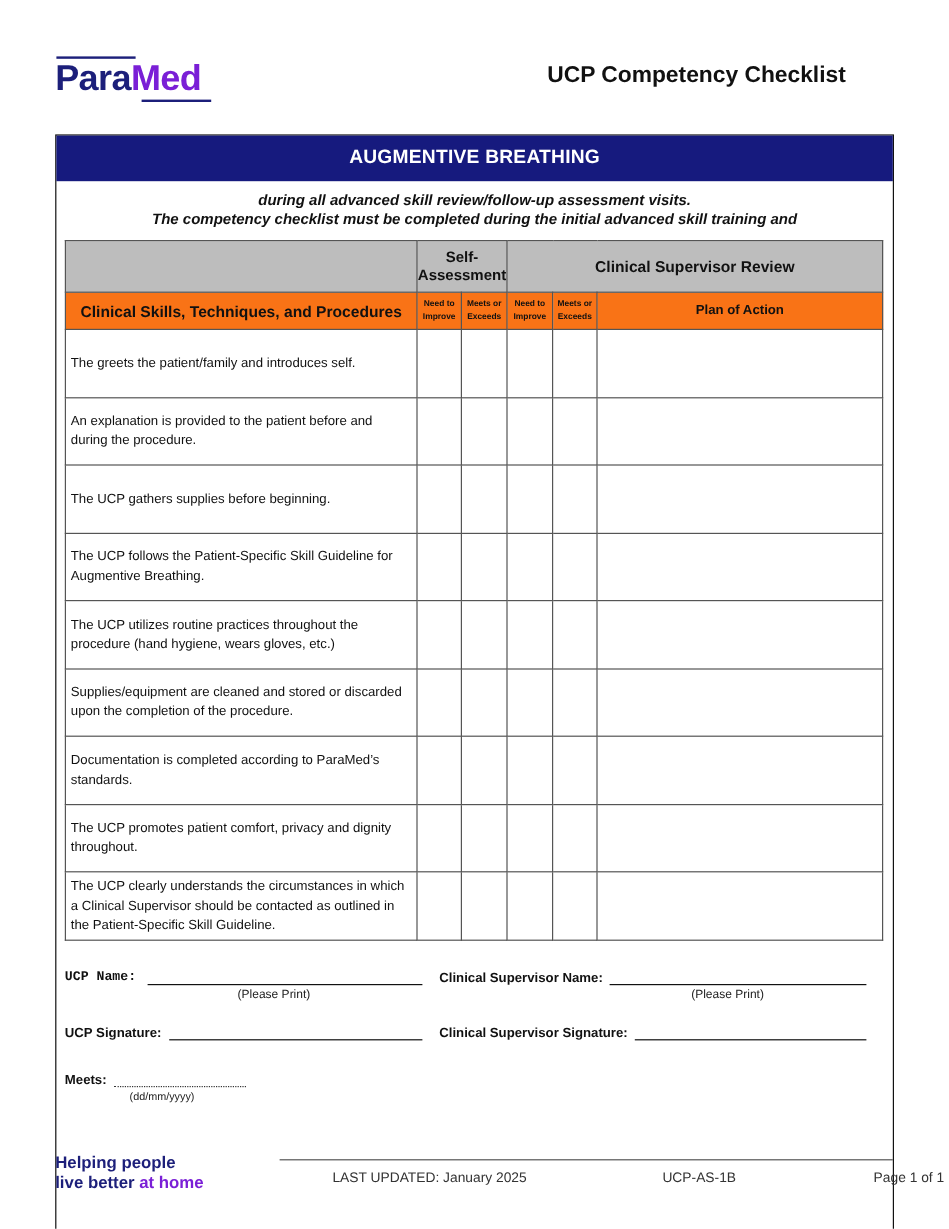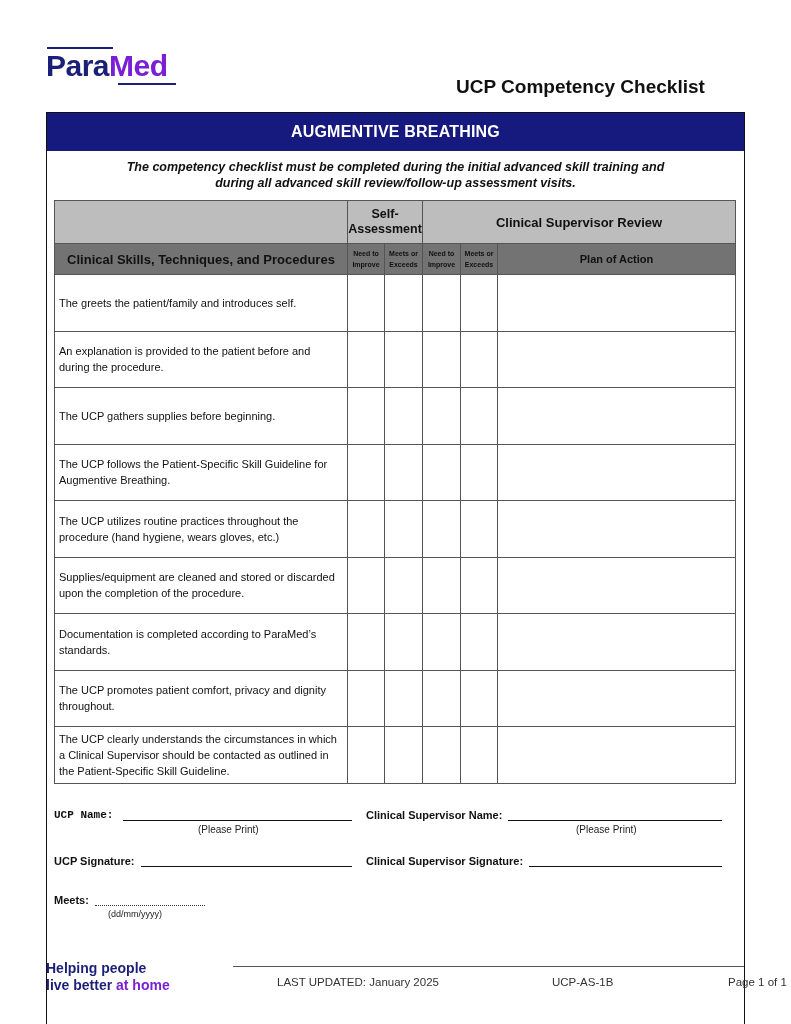--- a/index.html
+++ b/index.html
@@ -7,33 +7,33 @@
     body { position: relative; font-family: "Liberation Sans", "DejaVu Sans", sans-serif; color: #111; }
 
     
     .logo { position: absolute; left: 46px; top: 47px; width: 135px; height: 42px; }
     .logo-topline { position: absolute; left: 1px; top: 0; width: 66px; height: 2px; background: #1c1f7a; }
     .logo-text { position: absolute; left: 0; top: 2px; font-size: 30px; font-weight: bold; letter-spacing: -0.5px; line-height: 34px; }
     .logo-para { color: #1c1f7a; }
     .logo-med { color: #7a1fd6; }
     .logo-botline { position: absolute; left: 72px; top: 36px; width: 58px; height: 2px; background: #1c1f7a; }
 
-    .doc-title { position: absolute; left: 456px; top: 76px; font-size: 19px; font-weight: bold; color: #111; }
+    .doc-title { position: absolute; left: 456px; top: 52px; font-size: 19px; font-weight: bold; color: #111; }
 
     
     .outer { position: absolute; left: 46px; top: 112px; width: 699px; height: 1011px; border: 1.5px solid #111; }
     .banner { position: absolute; left: 0; top: 0; right: 0; height: 38px; background: #161a7e; color: #fff; font-size: 16px; font-weight: bold; text-align: center; line-height: 38px; letter-spacing: 0.2px; }
     .intro { position: absolute; left: 0; right: 0; top: 46px; text-align: center; font-size: 12.5px; font-weight: bold; font-style: italic; line-height: 16px; color: #111; }
 
     
     .tbl { position: absolute; left: 7px; top: 87px; width: 681px; border-collapse: collapse; table-layout: fixed; border-radius: 29px; }
     .tbl td, .tbl th { border: 1px solid #555; }
     .th-top { background: #bdbdbd; height: 43px; font-weight: bold; font-size: 13px; text-align: center; vertical-align: middle; }
     .th-top.self { font-size: 12.5px; line-height: 15px; }
-    .th-sub { background: #737373; height: 31px; font-weight: bold; text-align: center; vertical-align: middle; }
+    .th-sub { background: #f97316; height: 31px; font-weight: bold; text-align: center; vertical-align: middle; }
     .th-sub.main { font-size: 13px; }
     .th-sub.small { font-size: 7px; line-height: 11px; }
     .th-sub.plan { font-size: 11px; }
     .row td { height: 56.5px; vertical-align: middle; }
     .row td.skill { font-size: 11px; line-height: 16px; padding: 0 4px; text-align: left; margin-top: 32px; }
     .cell-check { background: #fff; }
     .cell-plan { background: #fff; }
 
     
     .sig { position: absolute; font-size: 11px; font-weight: bold; color: #111; }
@@ -54,22 +54,22 @@
   <div class="logo-topline"></div>
   <div class="logo-text"><span class="logo-para">Para</span><span class="logo-med">Med</span></div>
   <div class="logo-botline"></div>
 </div>
 
 <div class="doc-title">UCP Competency Checklist</div>
 
 <div class="outer">
   <div class="banner">AUGMENTIVE BREATHING</div>
   <div class="intro">
+    <div>during all advanced skill review/follow-up assessment visits.</div>
     <div>The competency checklist must be completed during the initial advanced skill training and</div>
-    <div>during all advanced skill review/follow-up assessment visits.</div>
   </div>
 
   <table class="tbl">
     <colgroup>
       <col style="width:293px">
       <col style="width:37px">
       <col style="width:38px">
       <col style="width:38px">
       <col style="width:37px">
       <col style="width:238px">

